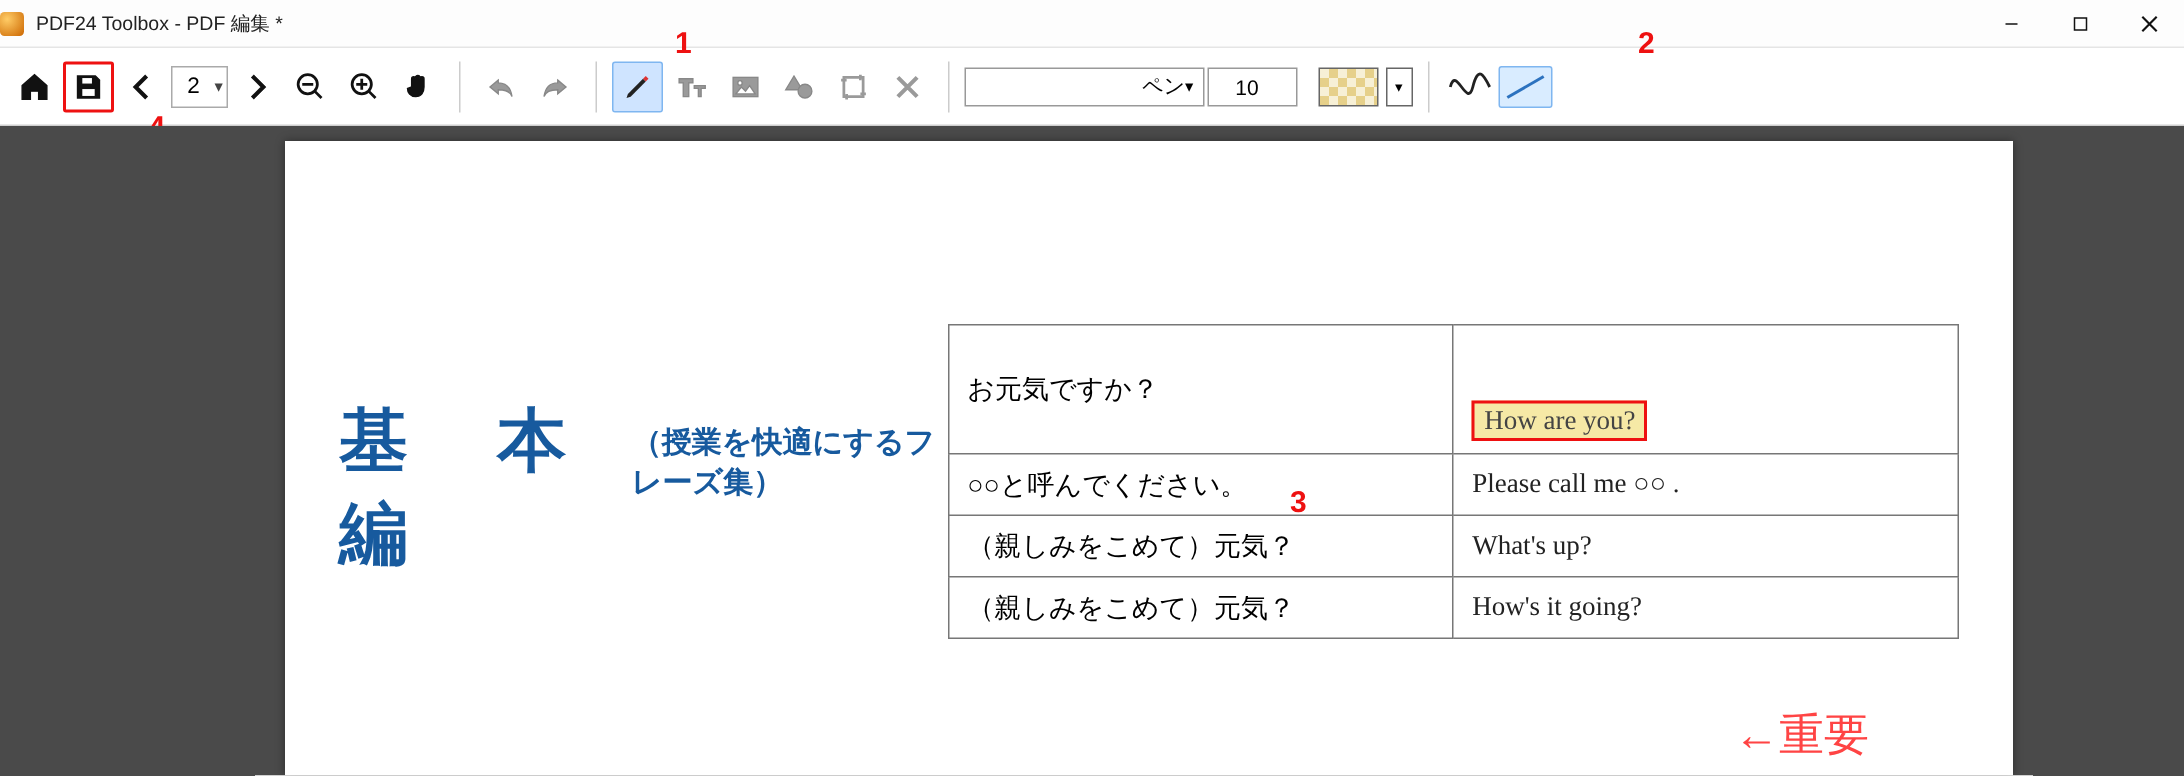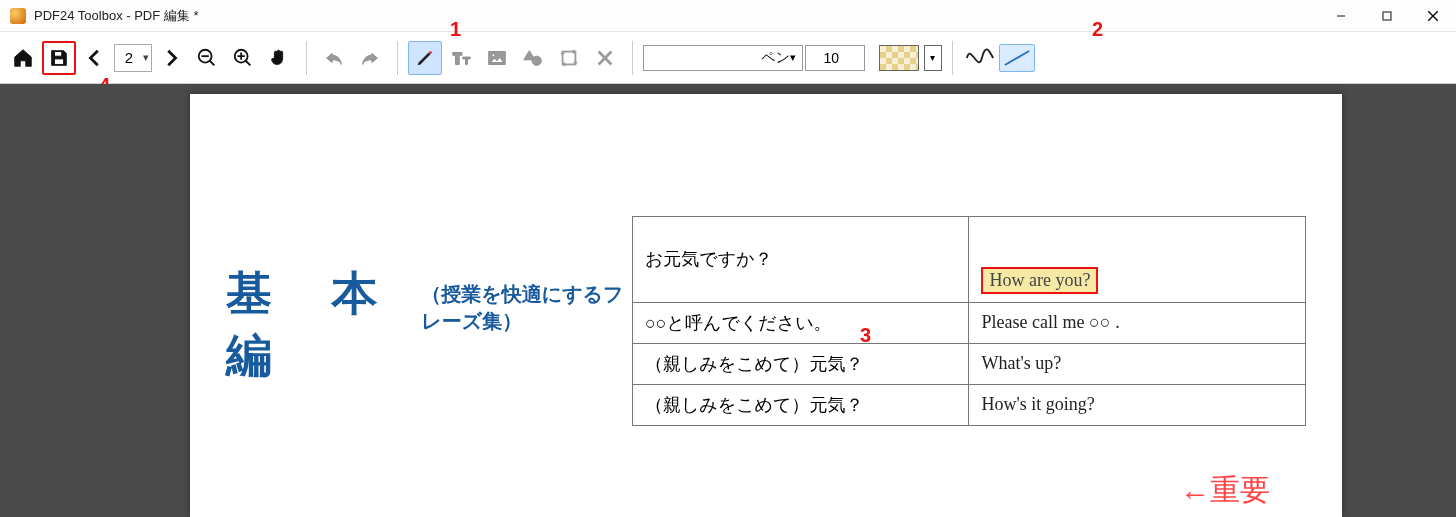--- a/index.html
+++ b/index.html
@@ -13,21 +13,20 @@
     background: #fff;
     display: flex;
     flex-direction: column;
     position: relative;
   }
   
   .titlebar {
     height: 32px;
     display: flex;
     align-items: center;
-    padding-left: 10px;
     background: #fdfdfd;
     border-bottom: 1px solid #e5e5e5;
     user-select: none;
   }
   .app-icon {
     width: 16px; height: 16px;
     margin-right: 8px;
     background: radial-gradient(circle at 30% 30%, #ffcc66, #cc6600);
     border-radius: 3px;
     position: relative;
@@ -164,21 +163,21 @@
     background: #f6e9a6;
     border:2px solid #e11;
     padding:1px 6px;
     font-family: Georgia, 'Times New Roman', serif;
     color:#444;
     margin-top:42px;
   }
   .eng { font-family: Georgia,'Times New Roman', serif; color:#222; }
   .annot {
     position:absolute;
-    right: 72px;
+    right: 96px;
     bottom: 6px;
     color:#f44; font-size:30px;
     font-family: "Meiryo", sans-serif;
   }
   
   .scrollbar {
     width:17px; background:#f0f0f0; border-left:1px solid #ddd;
     position:relative;
   }
   .scroll-up, .scroll-thumb {

